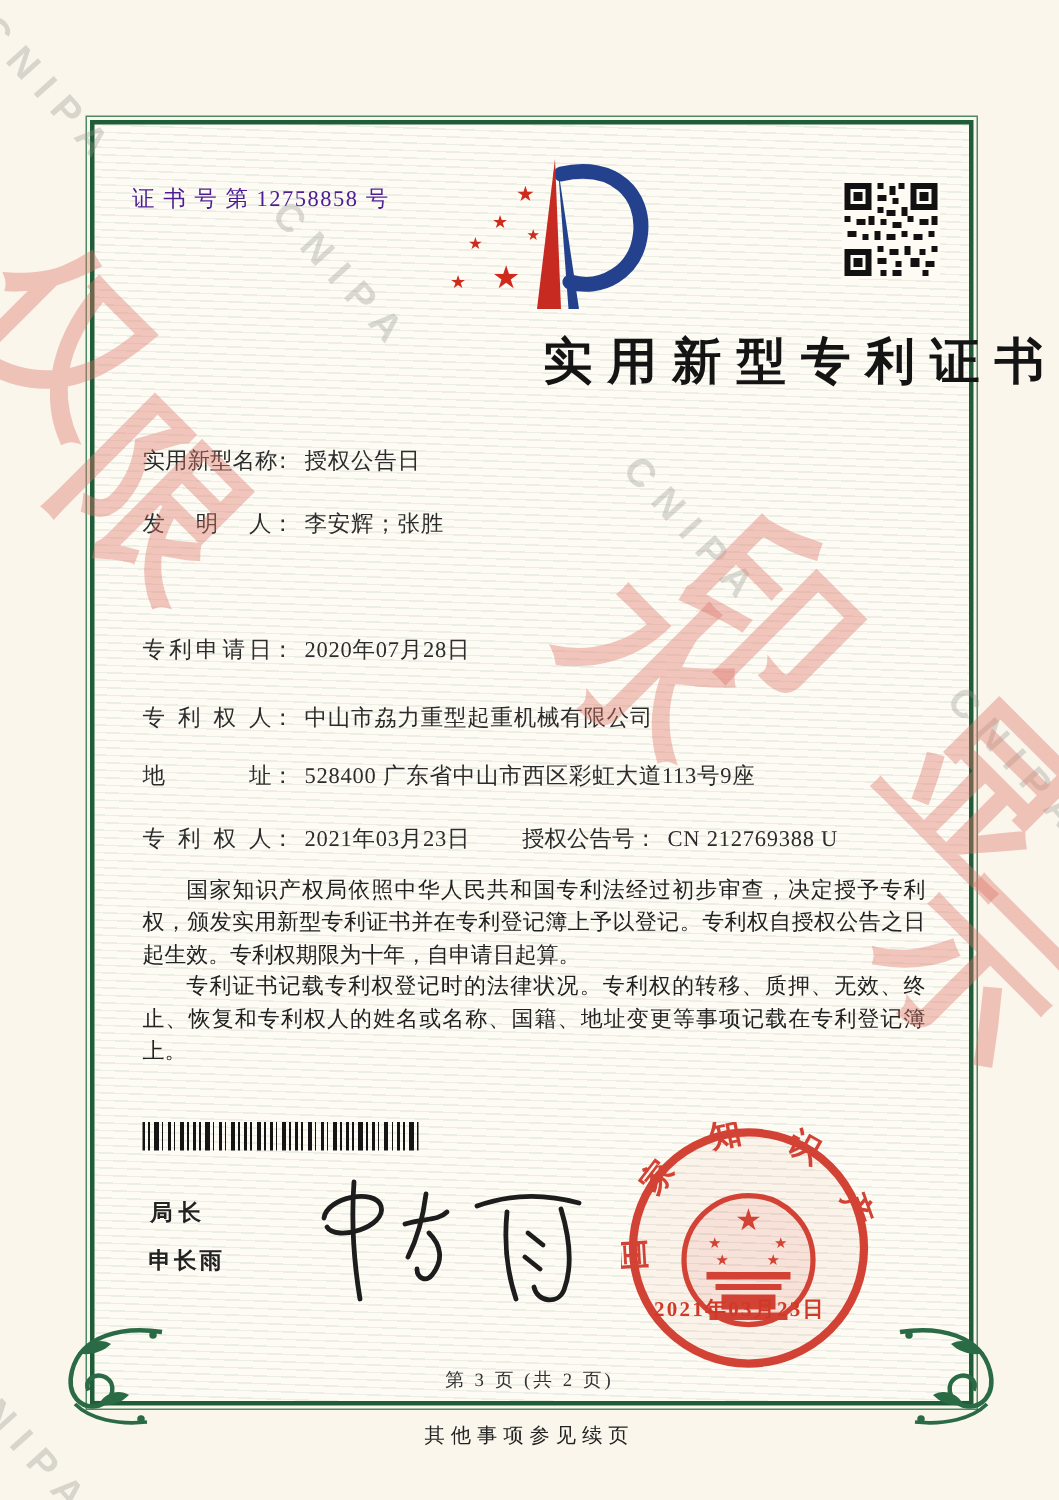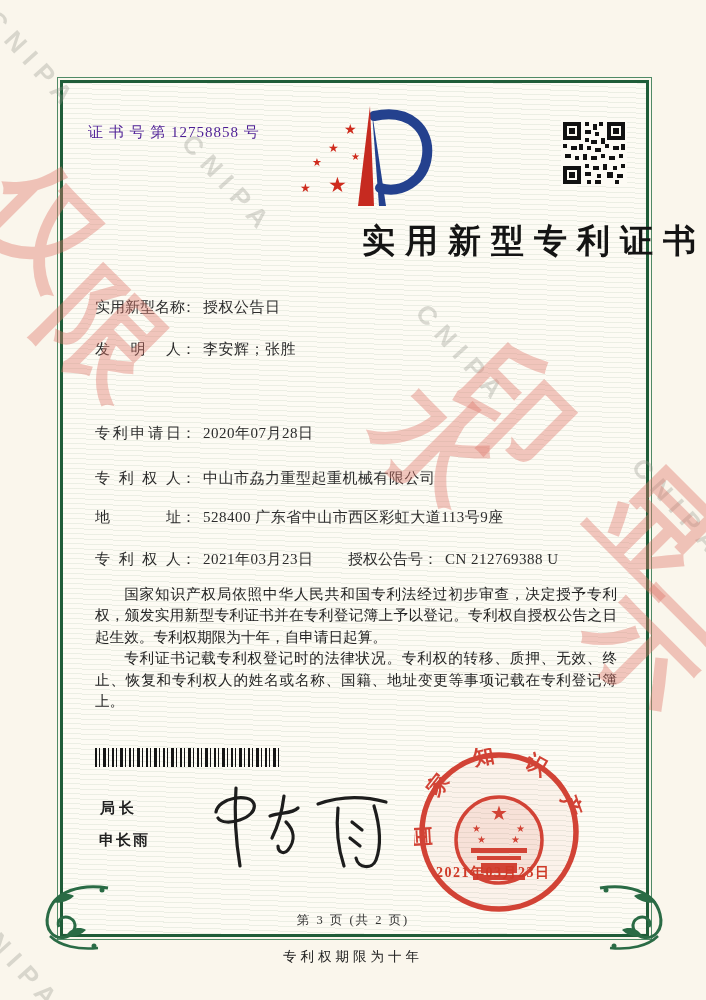--- a/index.html
+++ b/index.html
@@ -221,21 +221,21 @@
       <text x="97" y="95" font-size="10" font-family="DejaVu Sans">★</text>
       <path d="M57,100 h56 v5 h-56 z"></path>
       <path d="M63,108 h44 v4 h-44 z"></path>
       <path d="M67,115 h36 v10 h-36 z"></path>
       <path d="M59,127 h52 v5 h-52 z"></path>
     </g>
   </svg>
   <div class="seal-date">2021年03月23日</div>
 
   <div class="page-indicator">第 3 页 (共 2 页)</div>
-  <div class="footer-note">专利权期限为十年</div>
+  <div class="footer-note">其他事项参见续页</div>
 
   <div class="wm wm-gray" style="left:2px;top:4px">CNIPA</div>
   <div class="wm wm-gray" style="left:198px;top:128px">CNIPA</div>
   <div class="wm wm-gray" style="left:432px;top:298px">CNIPA</div>
   <div class="wm wm-gray" style="left:648px;top:452px">CNIPA</div>
   <div class="wm wm-gray" style="left:-14px;top:906px">CNIPA</div>
 
   <div class="wm wm-red" style="left:-14px;top:168px">仅</div>
   <div class="wm wm-red" style="left:46px;top:278px">限</div>
   <div class="wm wm-red" style="left:378px;top:388px">水</div>

